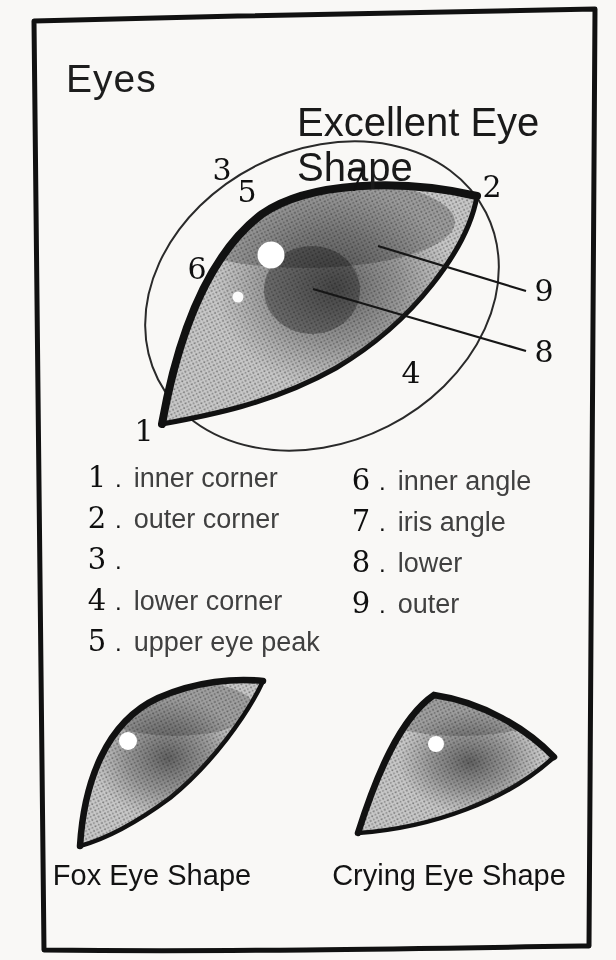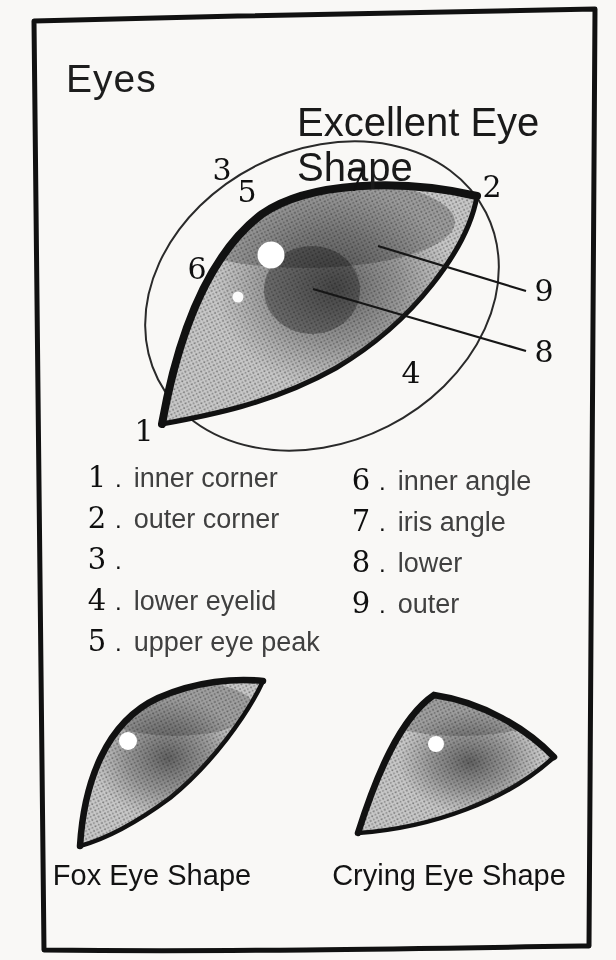--- a/index.html
+++ b/index.html
@@ -139,21 +139,21 @@
       <span class="lsep">.</span>
       <span class="llabel">outer corner</span>
     </div>
     <div class="legend-row">
       <span class="lnum">3</span>
       <span class="lsep">.</span>
     </div>
     <div class="legend-row">
       <span class="lnum">4</span>
       <span class="lsep">.</span>
-      <span class="llabel">lower eyelid</span>
+      <span class="llabel">lower corner</span>
     </div>
     <div class="legend-row">
       <span class="lnum">5</span>
       <span class="lsep">.</span>
       <span class="llabel">upper eye peak</span>
     </div>
   </div>
 
   <div class="legend-col right">
     <div class="legend-row">

